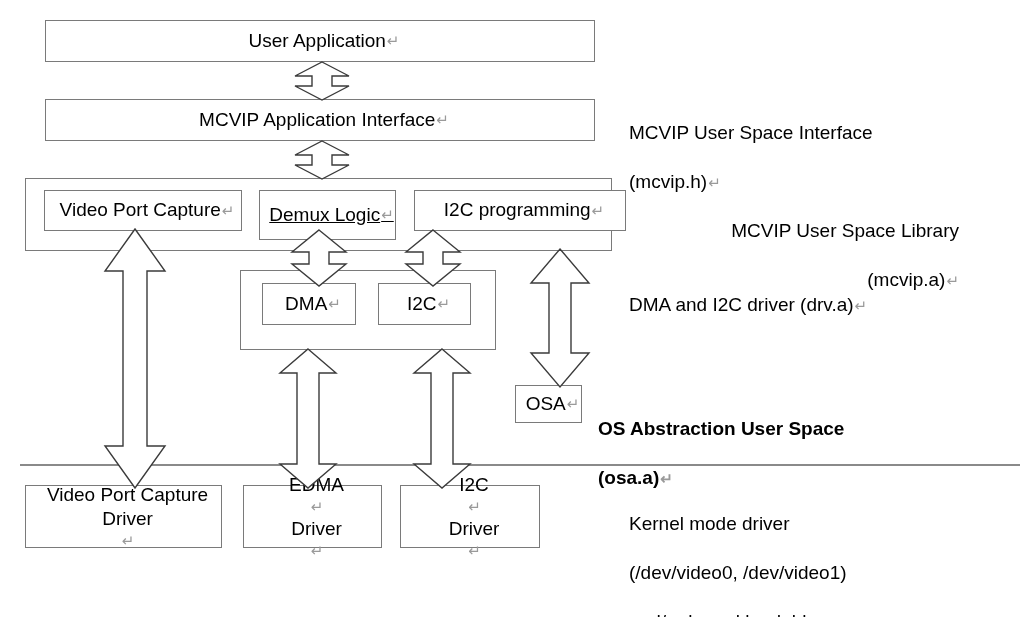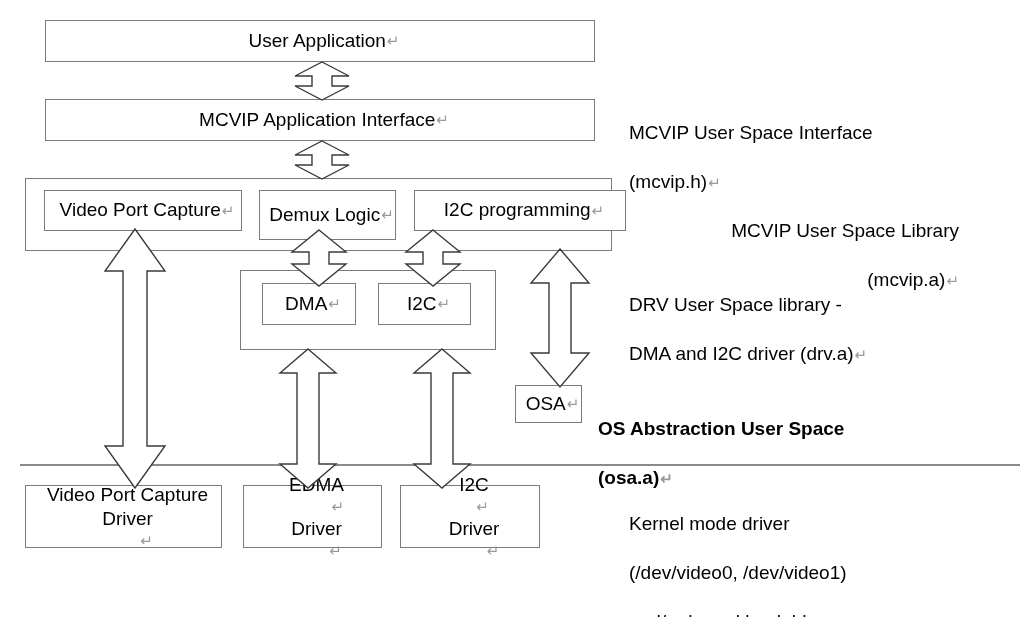--- a/index.html
+++ b/index.html
@@ -20,21 +20,21 @@
     background: #ffffff;
   }
   .box {
     position: absolute;
     box-sizing: border-box;
     border: 1.4px solid #7a7a7a;
     background: #ffffff;
     display: flex;
     align-items: center;
     justify-content: center;
-    text-align: right;
+    text-align: center;
     font-size: 19px;
     line-height: 1.28;
     color: #000000;
     z-index: 3;
     padding-left: 8px;
   }
   .group-box {
     position: absolute;
     box-sizing: border-box;
     border: 1.4px solid #7a7a7a;
@@ -106,21 +106,21 @@
     </svg>
   </div>
 
   <div class="group-box" style="left:25px; top:178px; width:587px; height:73px;"></div>
 
   <div class="box" style="left:44px; top:190px; width:198px; height:41px;">
     <span>Video Port Capture</span>
       <span class="pil">↵</span>
   </div>
 
-  <div class="box" style="left:259px; top:190px; width:137px; height:50px;">
+  <div class="box" style="left:259px; top:190px; width:137px; height:50px;text-decoration:underline;">
     <span>Demux Logic</span>
       <span class="pil">↵</span>
   </div>
 
   <div class="box" style="left:414px; top:190px; width:212px; height:41px;">
     <span>I2C programming</span>
       <span class="pil">↵</span>
   </div>
 
   <div class="group-box" style="left:240px; top:270px; width:256px; height:80px;"></div>
@@ -212,21 +212,20 @@
     <div>MCVIP User Space Interface</div>
     <div><span>(mcvip.h)</span><span class="pil">↵</span></div>
   </div>
 
   <div class="note" style="left:629px; top:194px; width:330px;text-align:right;">
     <div>MCVIP  User  Space  Library</div>
     <div><span>(mcvip.a)</span><span class="pil">↵</span></div>
   </div>
 
   <div class="note" style="left:629px; top:268px; width:340px;">
-    <div><span>DRV User Space </span><span class="sq">library  -</span></div>
     <div><span>DMA and I2C driver (drv.a)</span><span class="pil">↵</span></div>
   </div>
 
   <div class="note" style="left:598px; top:392px; width:340px;font-weight:bold;">
     <div><span>OS </span><span class="sq">Abstraction   User</span><span> Space</span></div>
     <div><span>(osa.a)</span><span class="pil">↵</span></div>
   </div>
 
   <div class="note" style="left:629px; top:487px; width:360px;">
     <div>Kernel mode driver</div>

